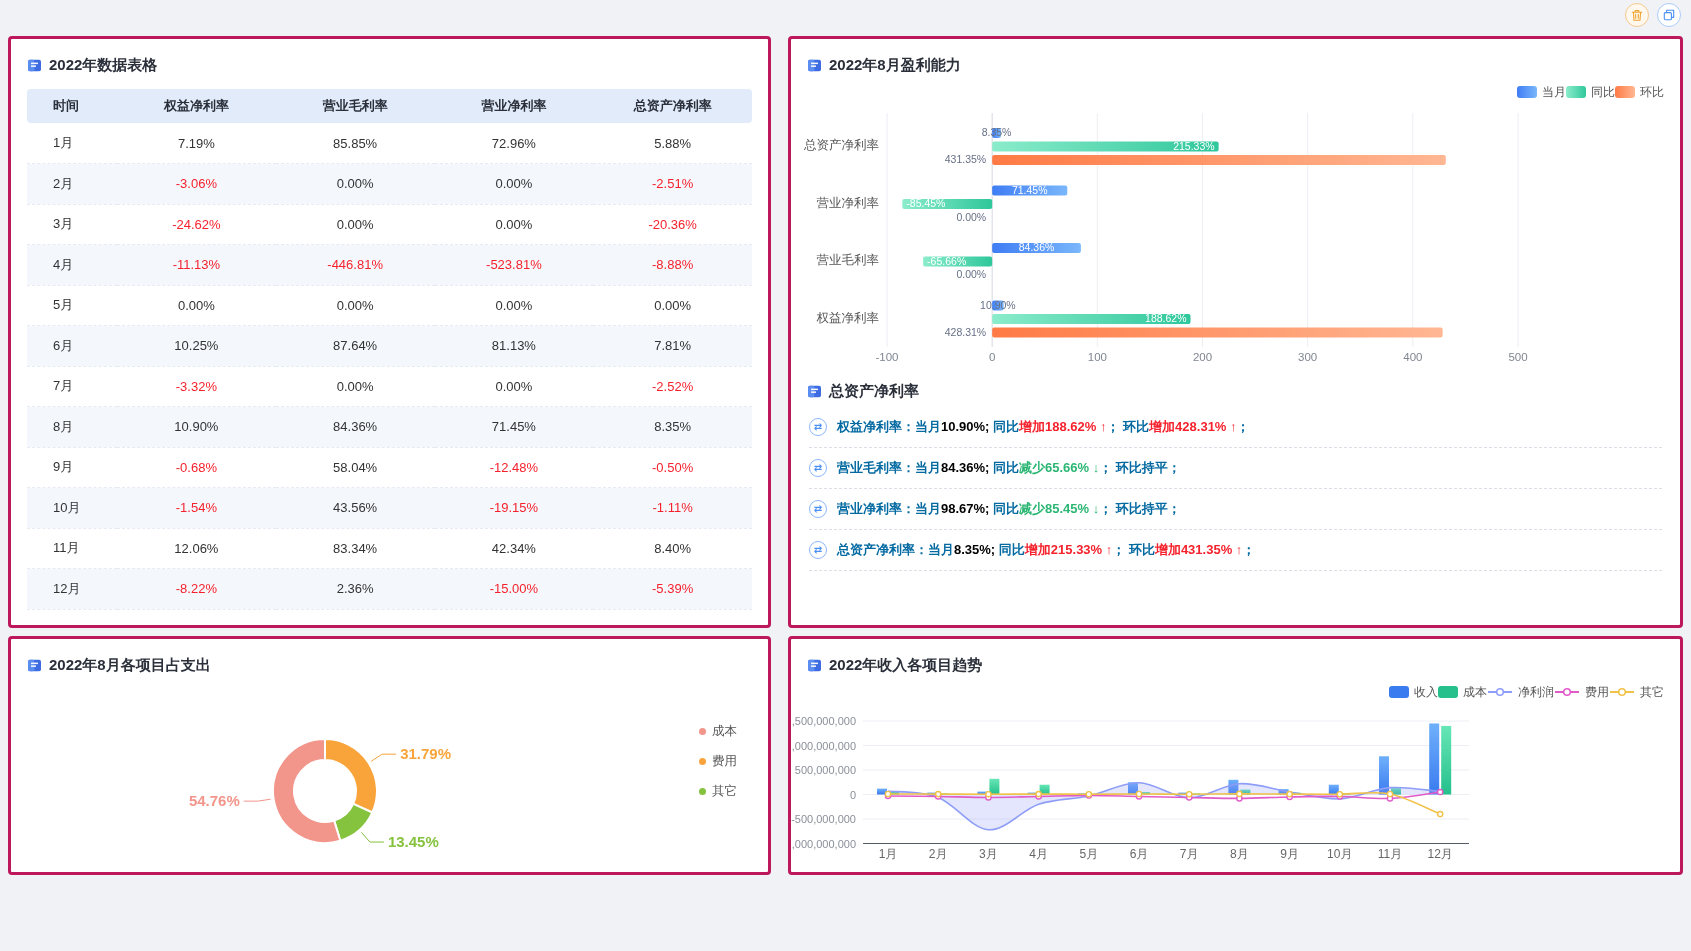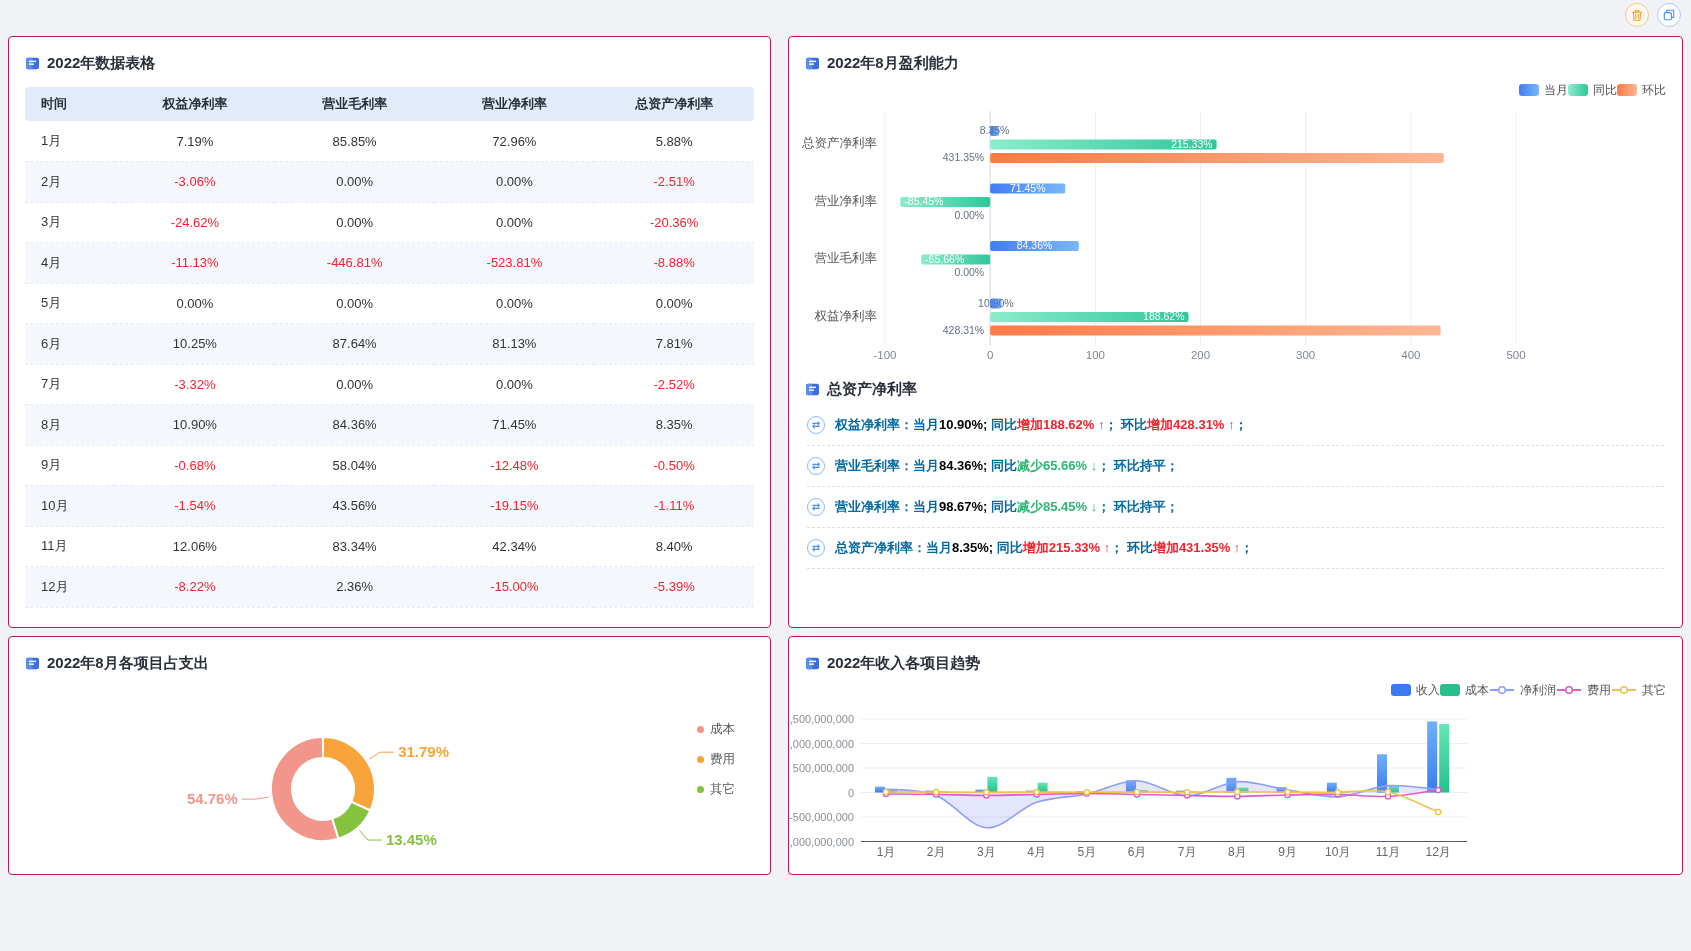--- a/index.html
+++ b/index.html
@@ -3,30 +3,30 @@
 <meta charset="utf-8">
 <style>
 *{margin:0;padding:0;box-sizing:border-box}
 html,body{width:1691px;height:951px;background:#f0f2f5;font-family:"Liberation Sans","DejaVu Sans",sans-serif;position:relative;overflow:hidden}
 svg text{font-family:"Liberation Sans","DejaVu Sans",sans-serif}
 .toolbar{position:absolute;top:3px;right:10px;display:flex;gap:8px;z-index:5}
 .tb-btn{width:24px;height:24px;border-radius:50%;display:flex;align-items:center;justify-content:center;cursor:pointer;background:#fff}
 .tb-btn.orange{border:1px solid #f6c98c;background:#fff8ee}
 .tb-btn.blue{border:1px solid #a9cafa}
 .layout{position:absolute;top:36px;left:8px;display:grid;grid-template-columns:763px 895px;grid-template-rows:592px 239px;gap:8px 17px}
-.card{background:#fff;border:1px solid #be185d;border-radius:4px;padding:10px 16px;position:relative;overflow:hidden}
+.card{background:#fff;border:3px solid #be185d;border-radius:4px;padding:10px 16px;position:relative;overflow:hidden}
 .card-head{display:flex;align-items:center;gap:7px;height:32px}
 .sub-head{margin-top:10px}
 .card-title{font-size:15px;color:#2a2f3a;font-weight:bold}
 .panel-icon{display:inline-flex}
 .data-table{width:100%;border-collapse:collapse;margin-top:8px;font-size:13px;table-layout:fixed}
 .data-table th{background:#e1ebfa;height:34px;font-weight:bold;color:#2a2f3a;text-align:center}
 .data-table th:first-child{border-radius:4px 0 0 4px}
 .data-table th:last-child{border-radius:0 4px 4px 0}
-.data-table th.first,.data-table td.first{text-align:left;padding-left:16px;width:90px}
+.data-table th.first,.data-table td.first{text-align:left;padding-left:26px;width:90px}
 .data-table td{height:40.5px;text-align:center;color:#333;border-bottom:1px dashed #e6eaf2}
 .data-table tbody tr:nth-child(even){background:#f4f8fd}
 .data-table td.neg{color:#f5222d}
 .legend-row{display:flex;justify-content:flex-end;align-items:center;height:22px;font-size:12px;color:#555}
 .lg-item{display:inline-flex;align-items:center;gap:5px;cursor:pointer}
 .sw{width:20px;height:12px;border-radius:3px;display:inline-block}
 svg.chart{overflow:visible;display:block}
 .notes{padding:0 2px}
 .note-item{display:flex;align-items:center;gap:10px;padding:11px 0;border-bottom:1px dashed #dcdfe6;font-size:13px;font-weight:bold;line-height:1.25}
 .note-icon{width:18px;height:18px;border-radius:50%;border:1px solid #8cb6fa;color:#4a90f5;display:inline-flex;align-items:center;justify-content:center;font-size:10px;flex:0 0 18px}

